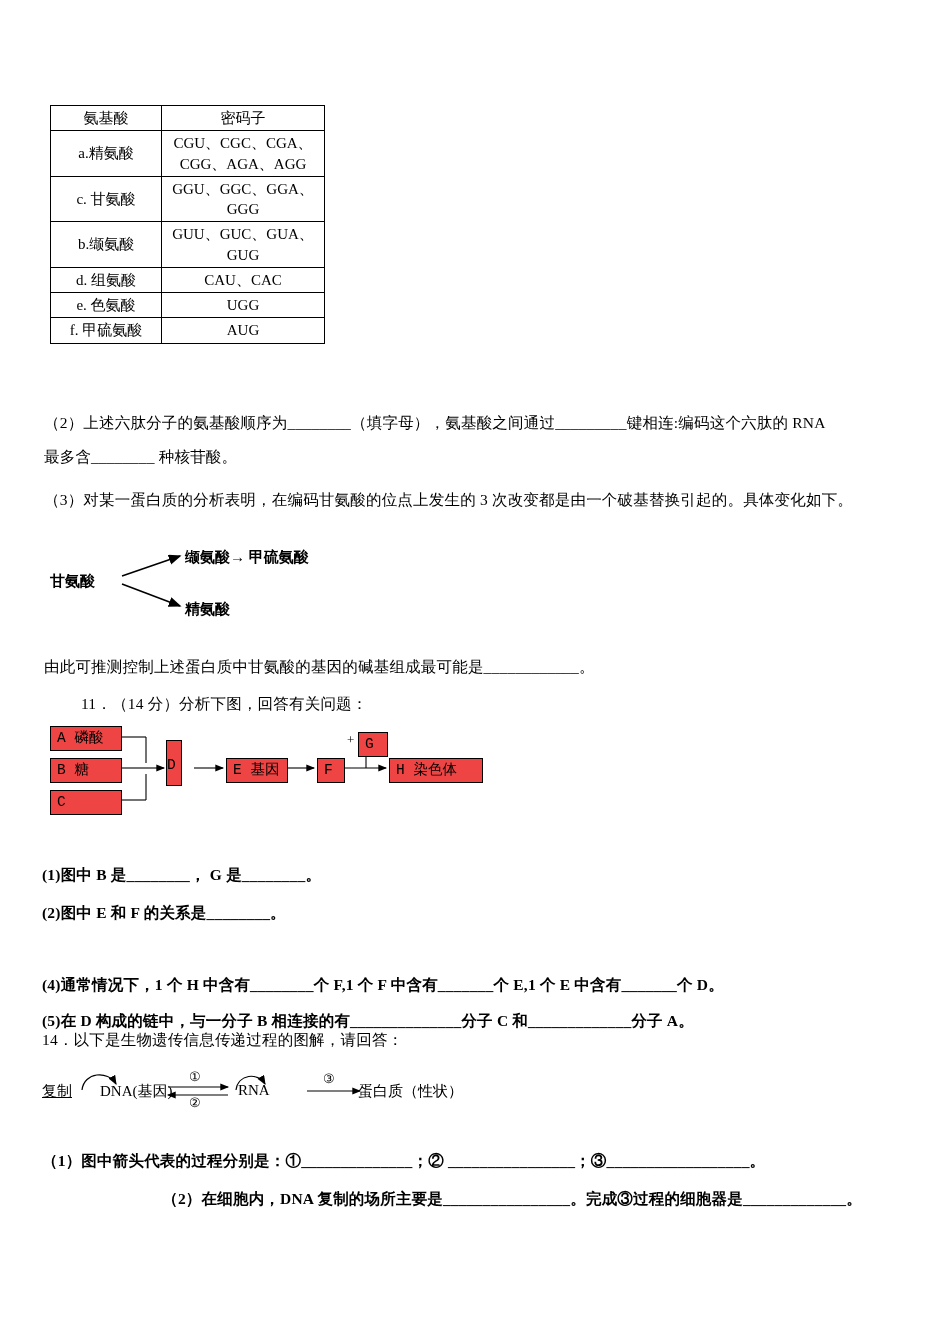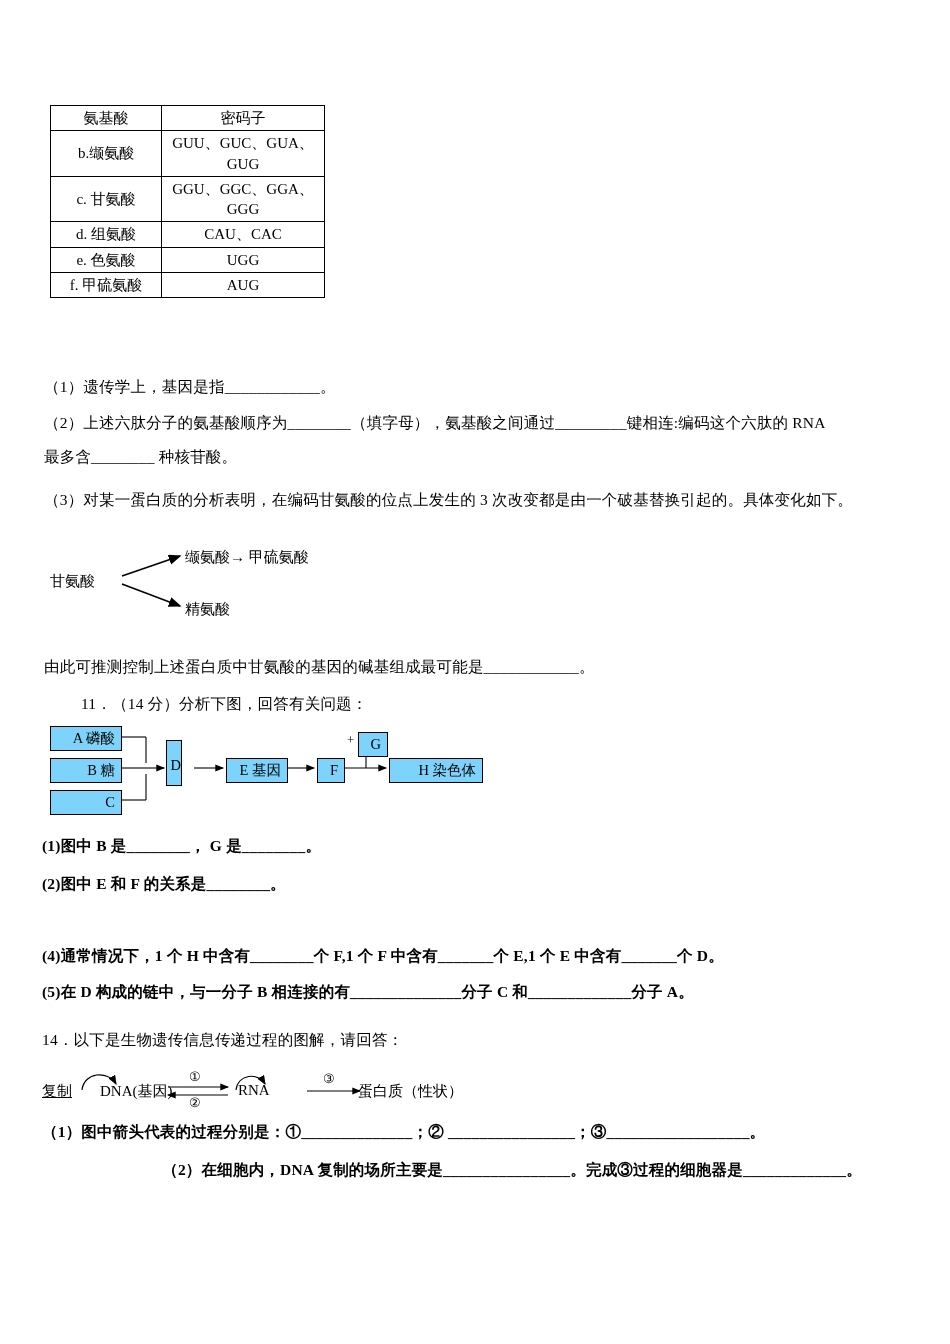--- a/index.html
+++ b/index.html
@@ -47,51 +47,53 @@
   table.codon th:nth-child(2), table.codon td:nth-child(2) {
     width: 150px;
   }
   
   .q {
     position: absolute;
     font-size: 15.5px;
     line-height: 1.55;
     letter-spacing: 0.2px;
   }
-  .q.bold { font-weight: bold; }
+  .q.bold { font-weight: bold; margin-top: 29px; }
   
   .gly-diagram {
     position: absolute;
     left: 50px;
     top: 540px;
     width: 420px;
     height: 95px;
     font-size: 15px;
   }
   .gly-diagram .lbl {
     position: absolute;
     white-space: nowrap;
+    font-weight: bold;
   }
   
   .flow {
     position: absolute;
     left: 42px;
     top: 718px;
     width: 470px;
     height: 105px;
     font-size: 14.5px;
   }
   .flow .box {
     position: absolute;
     border: 1px solid #000;
-    text-align: right;
+    text-align: left;
     line-height: 1;
     padding: 4px 6px;
     white-space: nowrap;
-    background: #7dd3fc;
+    background: #ef4444;
+    font-family: Liberation Mono, monospace;
   }
   
   .repl {
     position: absolute;
     left: 42px;
     top: 1068px;
     width: 470px;
     height: 45px;
     font-size: 15px;
   }
@@ -109,44 +111,47 @@
   <div class="codon-table-wrap">
     <table class="codon">
       <thead>
         <tr>
           <th>氨基酸</th>
           <th>密码子</th>
         </tr>
       </thead>
       <tbody>
         <tr>
+          <td>a.精氨酸</td>
+          <td>CGU、CGC、CGA、CGG、AGA、AGG</td>
+        </tr>
+        <tr>
+          <td>c. 甘氨酸</td>
+          <td>GGU、GGC、GGA、GGG</td>
+        </tr>
+        <tr>
           <td>b.缬氨酸</td>
           <td>GUU、GUC、GUA、GUG</td>
         </tr>
         <tr>
-          <td>c. 甘氨酸</td>
-          <td>GGU、GGC、GGA、GGG</td>
-        </tr>
-        <tr>
           <td>d. 组氨酸</td>
           <td>CAU、CAC</td>
         </tr>
         <tr>
           <td>e. 色氨酸</td>
           <td>UGG</td>
         </tr>
         <tr>
           <td>f. 甲硫氨酸</td>
           <td>AUG</td>
         </tr>
       </tbody>
     </table>
   </div>
 
-  <div class="q" style="left:44px; top:375px; width:500px;">（1）遗传学上，基因是指____________。</div>
 
   <div class="q" style="left:44px; top:411px; width:880px;">（2）上述六肽分子的氨基酸顺序为________（填字母），氨基酸之间通过_________键相连:编码这个六肽的 RNA</div>
 
   <div class="q" style="left:44px; top:445px; width:500px;">最多含________ 种核苷酸。</div>
 
   <div class="q" style="left:44px; top:488px; width:890px;">（3）对某一蛋白质的分析表明，在编码甘氨酸的位点上发生的 3 次改变都是由一个破基替换引起的。具体变化如下。</div>
 
   <div class="gly-diagram">
     <div class="lbl" style="left:0px; top:32px;">甘氨酸</div>
     <div class="lbl" style="left:135px; top:8px;">缬氨酸→ 甲硫氨酸</div>

